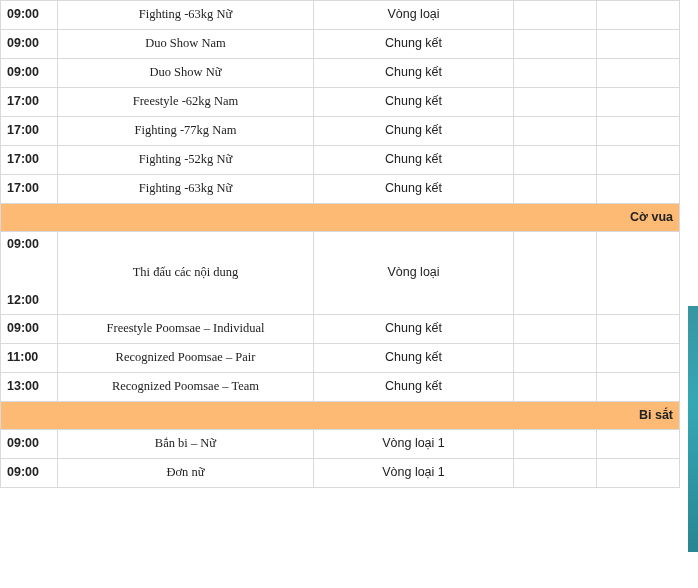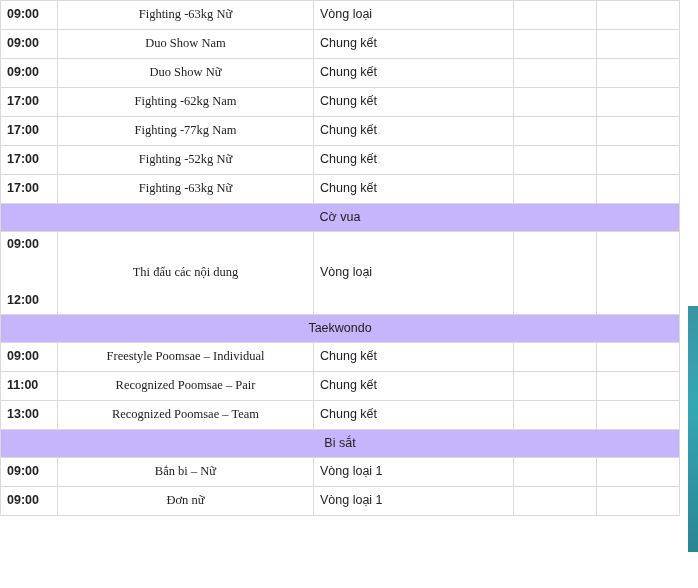--- a/index.html
+++ b/index.html
@@ -55,32 +55,33 @@
     font-weight: bold;
     text-align: left;
     padding-left: 9px;
     white-space: nowrap;
   }
   td.event {
     text-align: center;
     font-family: Liberation Serif, serif;
   }
   td.round {
+    text-align: center;
   }
   td.blank {
     background: #ffffff;
   }
   tr.row td {
     height: 28px;
   }
   tr.section td {
     height: 27px;
-    background: #c4b5fd;
-    font-weight: normal;
-    text-align: center;
+    background: #fdba74;
+    font-weight: bold;
+    text-align: right;
     font-size: 12.5px;
   }
   
   td.time-range {
     font-weight: bold;
     padding: 0 9px;
     height: 82px;
   }
   td.time-range .tr-inner {
     height: 72px;
@@ -127,21 +128,21 @@
       <tr class="row">
         <td class="time">09:00</td>
         <td class="event">Duo Show Nữ</td>
         <td class="round">Chung kết</td>
         <td class="blank"></td>
         <td class="blank"></td>
       </tr>
 
       <tr class="row">
         <td class="time">17:00</td>
-        <td class="event">Fighting -62kg Nam</td>
+        <td class="event">Freestyle -62kg Nam</td>
         <td class="round">Chung kết</td>
         <td class="blank"></td>
         <td class="blank"></td>
       </tr>
 
       <tr class="row">
         <td class="time">17:00</td>
         <td class="event">Fighting -77kg Nam</td>
         <td class="round">Chung kết</td>
         <td class="blank"></td>
@@ -174,23 +175,20 @@
             <span>09:00</span>
             <span>12:00</span>
           </div>
         </td>
         <td class="event">Thi đấu các nội dung</td>
         <td class="round">Vòng loại</td>
         <td class="blank"></td>
         <td class="blank"></td>
       </tr>
 
-      <tr class="section">
-        <td colspan="5">Taekwondo</td>
-      </tr>
 
       <tr class="row">
         <td class="time">09:00</td>
         <td class="event">Freestyle Poomsae – Individual</td>
         <td class="round">Chung kết</td>
         <td class="blank"></td>
         <td class="blank"></td>
       </tr>
 
 

